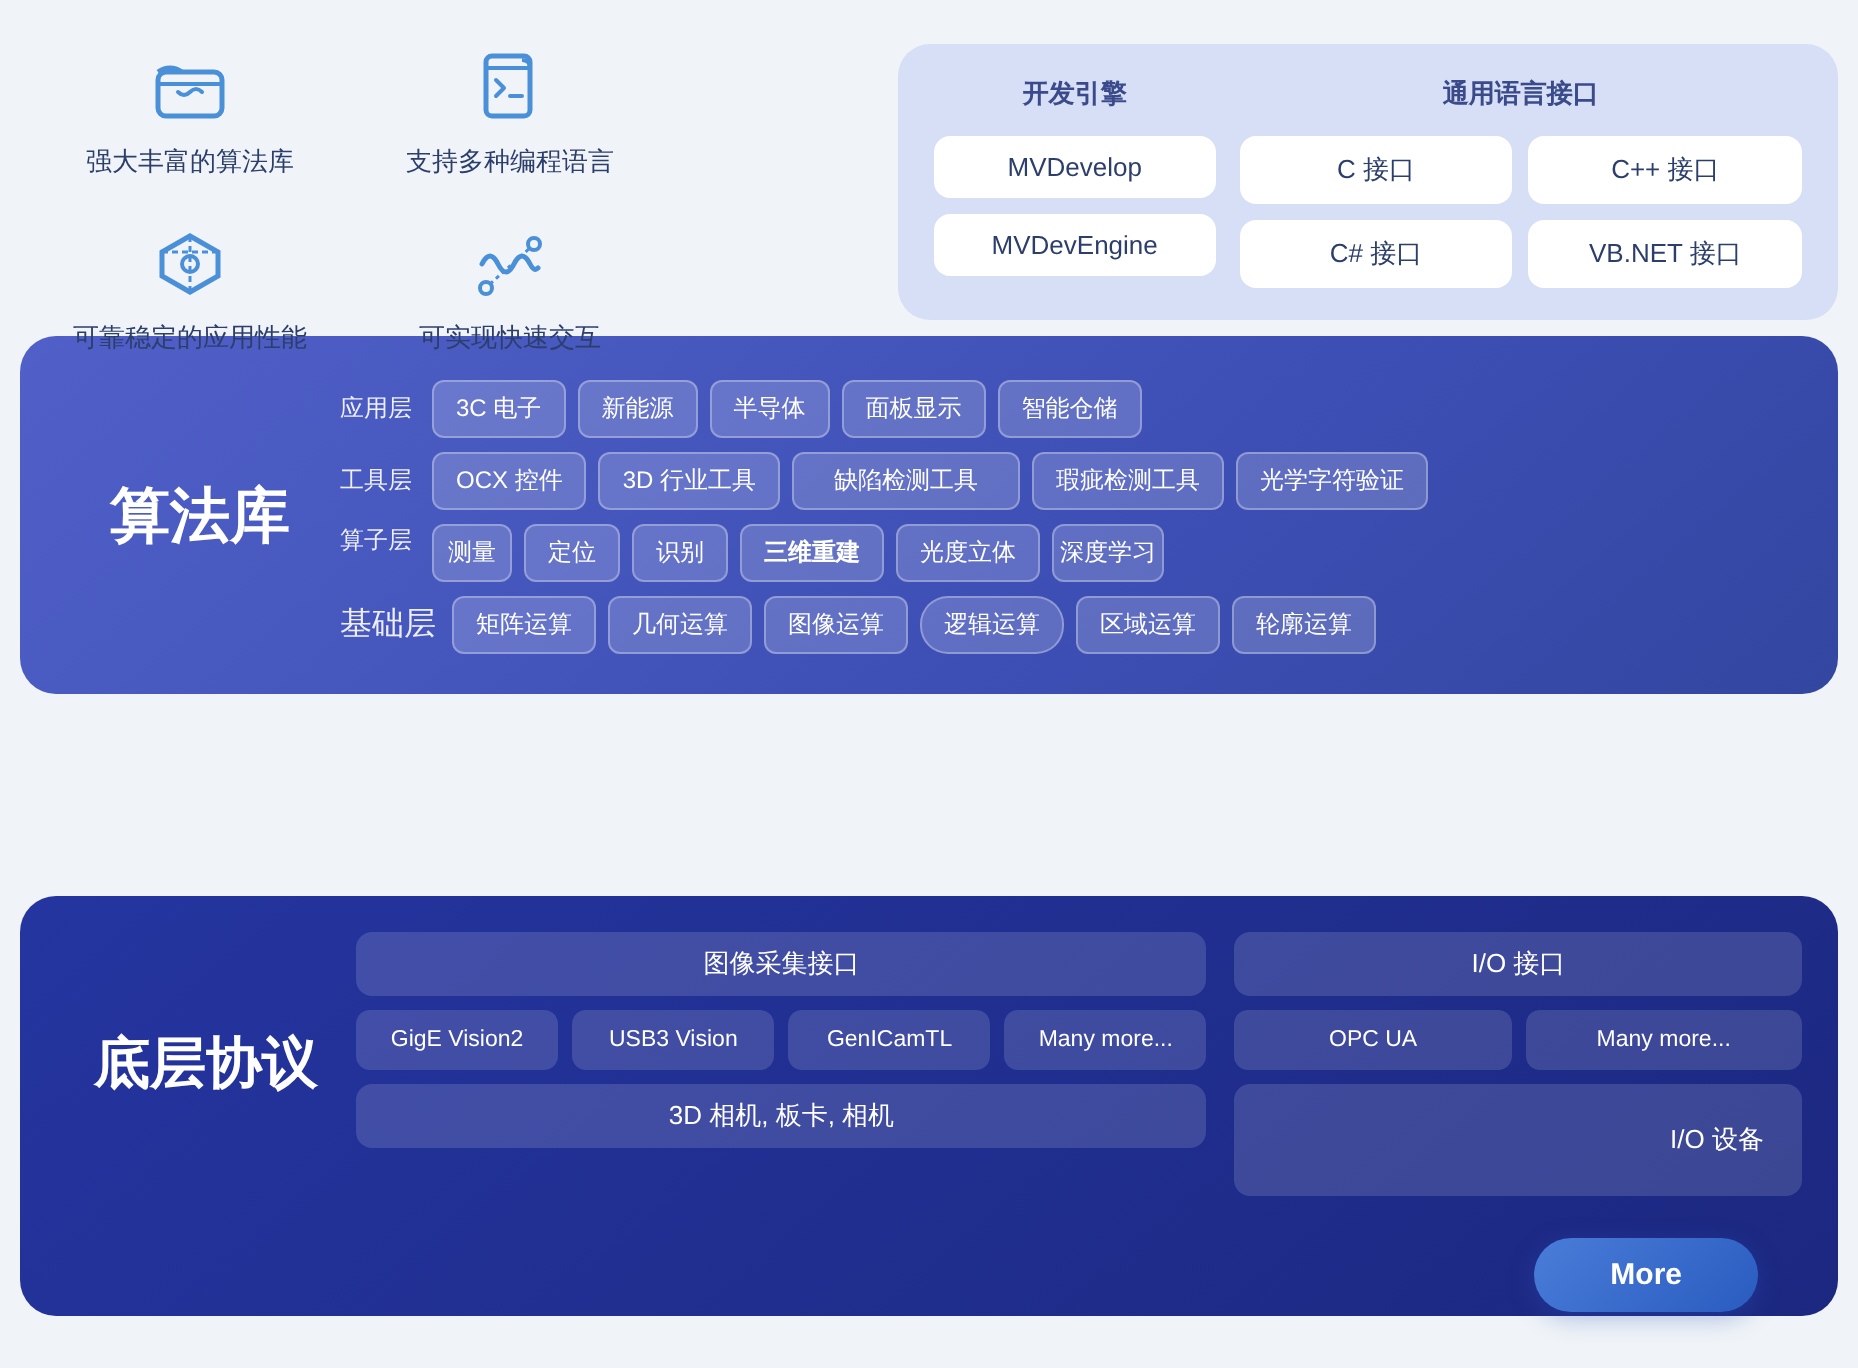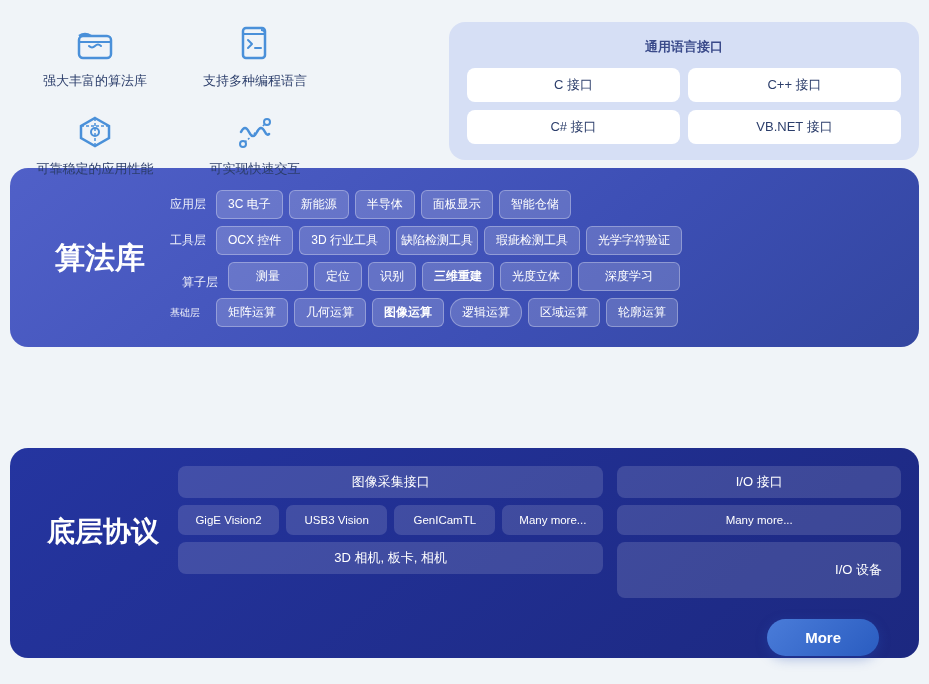--- a/index.html
+++ b/index.html
@@ -148,20 +148,25 @@
           <path d="M10 30 L30 12" stroke="#4a90d9" stroke-width="1.5" stroke-dasharray="2,2"></path>
         </svg>
       </div>
       <span class="feature-label">可实现快速交互</span>
     </div>
   </div>
 
   <div class="support-env" style="top:22px; right:10px; width:470px;">
     <div class="support-env-grid">
 
+      <div class="env-column">
+        <div class="env-column-title">开发引擎</div>
+        <div class="env-badge">MVDevelop</div>
+        <div class="env-badge">MVDevEngine</div>
+      </div>
 
       <div class="env-column" style="flex:2;">
         <div class="env-column-title">通用语言接口</div>
         <div class="env-badges-row">
           <div class="env-badge">C 接口</div>
           <div class="env-badge">C++ 接口</div>
         </div>
         <div class="env-badges-row">
           <div class="env-badge">C# 接口</div>
           <div class="env-badge">VB.NET 接口</div>
@@ -184,44 +189,44 @@
             <span style="background:rgba(255,255,255,0.18);border:1px solid rgba(255,255,255,0.3);border-radius:6px;padding:5px 11px;font-size:12px;color:white;white-space:nowrap;">面板显示</span>
             <span style="background:rgba(255,255,255,0.18);border:1px solid rgba(255,255,255,0.3);border-radius:6px;padding:5px 11px;font-size:12px;color:white;white-space:nowrap;">智能仓储</span>
           </div>
         </div>
 
         <div style="display:flex; align-items:center; gap:8px;">
           <span style="font-size:12px;color:rgba(255,255,255,0.9);min-width:38px;">工具层</span>
           <div style="display:flex;gap:6px;flex-wrap:nowrap;">
             <span style="background:rgba(255,255,255,0.18);border:1px solid rgba(255,255,255,0.3);border-radius:6px;padding:5px 11px;font-size:12px;color:white;white-space:nowrap;">OCX 控件</span>
             <span style="background:rgba(255,255,255,0.18);border:1px solid rgba(255,255,255,0.3);border-radius:6px;padding:5px 11px;font-size:12px;color:white;white-space:nowrap;">3D 行业工具</span>
-            <span style="background:rgba(255,255,255,0.18);border:1px solid rgba(255,255,255,0.3);border-radius:6px;padding:5px 4px;font-size:12px;color:white;white-space:nowrap;">缺陷检测工具</span>
+            <span style="background:rgba(255,255,255,0.18);border:1px solid rgba(255,255,255,0.3);border-radius:6px;padding:5px 20px;font-size:12px;color:white;white-space:nowrap;">缺陷检测工具</span>
             <span style="background:rgba(255,255,255,0.18);border:1px solid rgba(255,255,255,0.3);border-radius:6px;padding:5px 11px;font-size:12px;color:white;white-space:nowrap;">瑕疵检测工具</span>
             <span style="background:rgba(255,255,255,0.18);border:1px solid rgba(255,255,255,0.3);border-radius:6px;padding:5px 11px;font-size:12px;color:white;white-space:nowrap;">光学字符验证</span>
           </div>
         </div>
 
-        <div style="display:flex; align-items:flex-end; gap:8px;margin-left:12px;">
+        <div style="display:flex; align-items:flex-start; gap:8px;">
           <span style="font-size:12px;color:rgba(255,255,255,0.9);min-width:38px;">算子层</span>
           <div style="display:flex;gap:6px;flex-wrap:nowrap;">
-            <span style="background:rgba(255,255,255,0.18);border:1px solid rgba(255,255,255,0.3);border-radius:6px;padding:5px 27px;font-size:12px;color:white;white-space:nowrap;">测量</span>
+            <span style="background:rgba(255,255,255,0.18);border:1px solid rgba(255,255,255,0.3);border-radius:6px;padding:5px 7px;font-size:12px;color:white;white-space:nowrap;">测量</span>
             <span style="background:rgba(255,255,255,0.18);border:1px solid rgba(255,255,255,0.3);border-radius:6px;padding:5px 11px;font-size:12px;color:white;white-space:nowrap;">定位</span>
             <span style="background:rgba(255,255,255,0.18);border:1px solid rgba(255,255,255,0.3);border-radius:6px;padding:5px 11px;font-size:12px;color:white;white-space:nowrap;">识别</span>
             <span style="background:rgba(255,255,255,0.18);border:1px solid rgba(255,255,255,0.3);border-radius:6px;padding:5px 11px;font-size:12px;color:white;white-space:nowrap;font-weight:bold;">三维重建</span>
             <span style="background:rgba(255,255,255,0.18);border:1px solid rgba(255,255,255,0.3);border-radius:6px;padding:5px 11px;font-size:12px;color:white;white-space:nowrap;">光度立体</span>
-            <span style="background:rgba(255,255,255,0.18);border:1px solid rgba(255,255,255,0.3);border-radius:6px;padding:5px 26px;font-size:12px;color:white;white-space:nowrap;">深度学习</span>
+            <span style="background:rgba(255,255,255,0.18);border:1px solid rgba(255,255,255,0.3);border-radius:6px;padding:5px 3px;font-size:12px;color:white;white-space:nowrap;">深度学习</span>
           </div>
         </div>
 
         <div style="display:flex; align-items:center; gap:8px;">
-          <span style="font-size:10px;color:rgba(255,255,255,0.9);min-width:38px;">基础层</span>
+          <span style="font-size:16px;color:rgba(255,255,255,0.9);min-width:38px;">基础层</span>
           <div style="display:flex;gap:6px;flex-wrap:nowrap;">
             <span style="background:rgba(255,255,255,0.18);border:1px solid rgba(255,255,255,0.3);border-radius:6px;padding:5px 11px;font-size:12px;color:white;white-space:nowrap;text-align:center;">矩阵运算</span>
             <span style="background:rgba(255,255,255,0.18);border:1px solid rgba(255,255,255,0.3);border-radius:6px;padding:5px 11px;font-size:12px;color:white;white-space:nowrap;">几何运算</span>
-            <span style="background:rgba(255,255,255,0.18);border:1px solid rgba(255,255,255,0.3);border-radius:6px;padding:5px 11px;font-size:12px;color:white;white-space:nowrap;font-weight:bold;">图像运算</span>
+            <span style="background:rgba(255,255,255,0.18);border:1px solid rgba(255,255,255,0.3);border-radius:6px;padding:5px 11px;font-size:12px;color:white;white-space:nowrap;">图像运算</span>
             <span style="background:rgba(255,255,255,0.18);border:1px solid rgba(255,255,255,0.3);border-radius:14px;padding:5px 11px;font-size:12px;color:white;white-space:nowrap;">逻辑运算</span>
             <span style="background:rgba(255,255,255,0.18);border:1px solid rgba(255,255,255,0.3);border-radius:6px;padding:5px 11px;font-size:12px;color:white;white-space:nowrap;">区域运算</span>
             <span style="background:rgba(255,255,255,0.18);border:1px solid rgba(255,255,255,0.3);border-radius:6px;padding:5px 11px;font-size:12px;color:white;white-space:nowrap;">轮廓运算</span>
           </div>
         </div>
       </div>
     </div>
   </div>
 
   <div style="position:absolute; top:448px; left:10px; right:10px; background:linear-gradient(140deg,#2535a0 0%,#1c2880 100%); border-radius:18px; padding:18px 18px 18px 18px; z-index:4; min-height:210px;">
@@ -236,20 +241,21 @@
             <div style="flex:1;background:rgba(255,255,255,0.14);border-radius:7px;padding:9px 4px;font-size:11.5px;color:white;text-align:center;">USB3 Vision</div>
             <div style="flex:1;background:rgba(255,255,255,0.14);border-radius:7px;padding:9px 4px;font-size:11.5px;color:white;text-align:center;">GenICamTL</div>
             <div style="flex:1;background:rgba(255,255,255,0.14);border-radius:7px;padding:9px 4px;font-size:11.5px;color:white;text-align:center;">Many more...</div>
           </div>
           <div style="background:rgba(255,255,255,0.14);border-radius:8px;padding:7px;font-size:13px;color:white;text-align:center;">3D 相机, 板卡, 相机</div>
         </div>
 
         <div style="flex:2; display:flex; flex-direction:column; gap:7px;">
           <div style="background:rgba(255,255,255,0.14);border-radius:8px;padding:7px;font-size:13px;color:white;text-align:center;">I/O 接口</div>
           <div style="display:flex;gap:7px;">
+            <div style="flex:1;background:rgba(255,255,255,0.14);border-radius:7px;padding:9px 4px;font-size:11.5px;color:white;text-align:center;">OPC UA</div>
             <div style="flex:1;background:rgba(255,255,255,0.14);border-radius:7px;padding:9px 4px;font-size:11.5px;color:white;text-align:center;">Many more...</div>
           </div>
           <div style="background:rgba(255,255,255,0.14);border-radius:8px;padding:19px;font-size:13px;color:white;text-align:right;">I/O 设备</div>
         </div>
       </div>
     </div>
   </div>
 
   <div style="position:absolute; bottom:28px; right:50px; z-index:20;">
     <button style="background:linear-gradient(135deg,#4a7cd9,#2a5cc0);color:white;border:none;border-radius:22px;padding:10px 38px;font-size:15px;font-weight:600;cursor:pointer;box-shadow:0 3px 12px rgba(40,80,180,0.35);">More</button>

